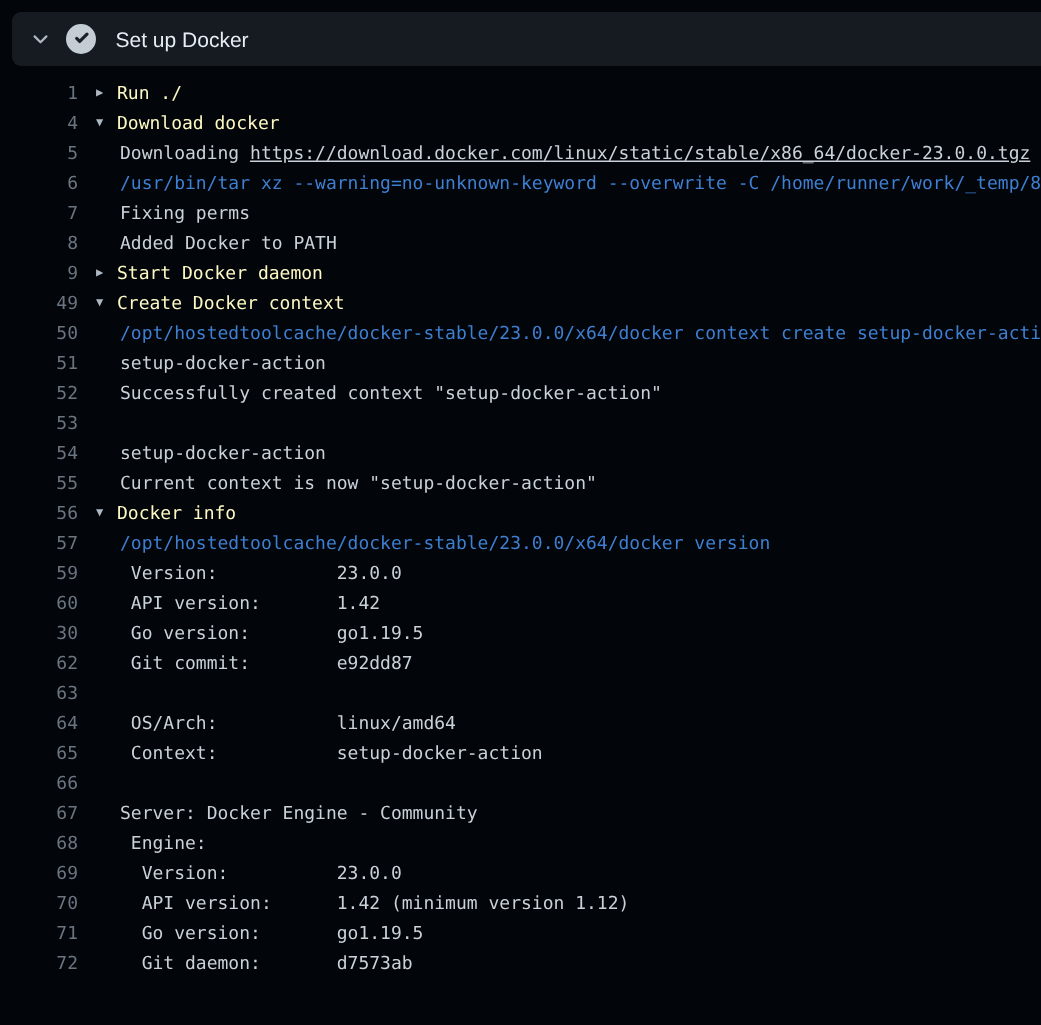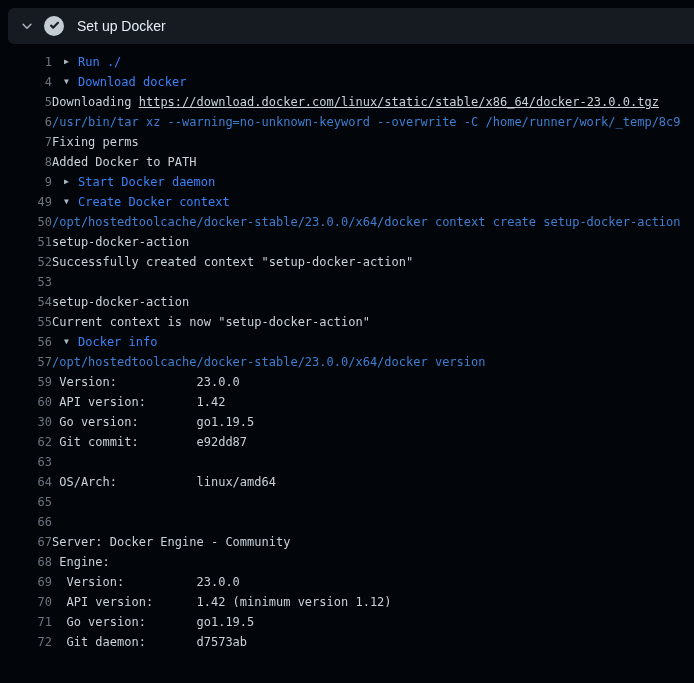--- a/index.html
+++ b/index.html
@@ -24,24 +24,24 @@
   .title{color:#e6edf3;font-size:14px;margin-left:13px}
 
   .log{
     padding-top:8px;
     font-family:"DejaVu Sans Mono",monospace;
     font-size:12px;
     color:#c9d1d9;
   }
   .row{display:flex;height:20px;line-height:20px;white-space:pre;overflow:hidden}
   .ln{flex:none;width:52px;text-align:right;color:#6b7580;cursor:pointer}
-  .content{}
+  .content{margin-left:28px}
   .grp{display:flex;align-items:center;margin-left:12px;cursor:pointer}
   .marker{width:14px;font-size:8px;color:#aeb8c2;flex:none}
-  .gtext{color:#3b82f6}
+  .gtext{color:#fef9c3}
   .cmd{color:#3f7fd1}
   a.loglink{color:#c9d1d9;text-decoration:underline;cursor:pointer}
 </style>
 </head>
 <body>
 
 <div>
 
   <div class="step-header">
     <span class="chev">
@@ -75,21 +75,21 @@
         <div class="row"><span class="ln">54</span><span class="content">setup-docker-action</span></div>
         <div class="row"><span class="ln">55</span><span class="content">Current context is now "setup-docker-action"</span></div>
         <div class="row"><span class="ln">56</span><span class="grp"><span class="marker">▼</span><span class="gtext">Docker info</span></span></div>
         <div class="row"><span class="ln">57</span><span class="content cmd">/opt/hostedtoolcache/docker-stable/23.0.0/x64/docker version</span></div>
         <div class="row"><span class="ln">59</span><span class="content"> Version:           23.0.0</span></div>
         <div class="row"><span class="ln">60</span><span class="content"> API version:       1.42</span></div>
         <div class="row"><span class="ln">30</span><span class="content"> Go version:        go1.19.5</span></div>
         <div class="row"><span class="ln">62</span><span class="content"> Git commit:        e92dd87</span></div>
         <div class="row"><span class="ln">63</span></div>
         <div class="row"><span class="ln">64</span><span class="content"> OS/Arch:           linux/amd64</span></div>
-        <div class="row"><span class="ln">65</span></div>
+        <div class="row"><span class="ln">65</span><span class="content"> Context:           setup-docker-action</span></div>
         <div class="row"><span class="ln">66</span><span class="content"></span></div>
         <div class="row"><span class="ln">67</span><span class="content">Server: Docker Engine - Community</span></div>
         <div class="row"><span class="ln">68</span><span class="content"> Engine:</span></div>
         <div class="row"><span class="ln">69</span><span class="content">  Version:          23.0.0</span></div>
         <div class="row"><span class="ln">70</span><span class="content">  API version:      1.42 (minimum version 1.12)</span></div>
         <div class="row"><span class="ln">71</span><span class="content">  Go version:       go1.19.5</span></div>
         <div class="row"><span class="ln">72</span><span class="content">  Git daemon:       d7573ab</span></div>
       </div>
   </div>
 

